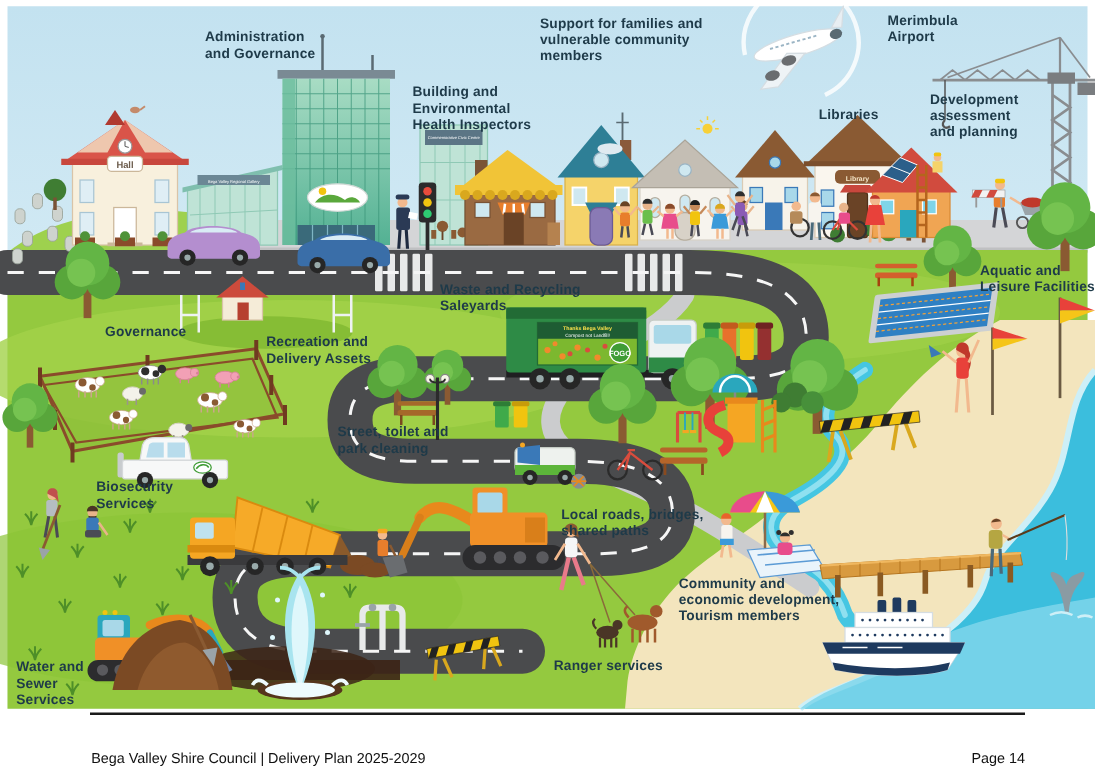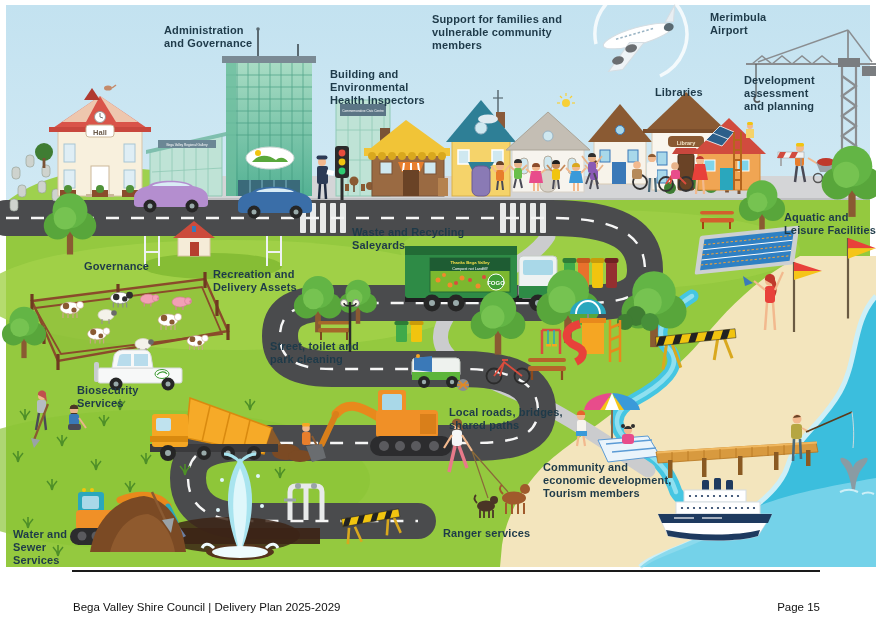--- a/index.html
+++ b/index.html
@@ -992,15 +992,15 @@
 <div class="lbl" style="left:543px;top:461px">Community and
 economic development,
 Tourism members</div>
 <div class="lbl" style="left:13px;top:528px">Water and
 Sewer
 Services</div>
 <div class="lbl" style="left:443px;top:527px">Ranger services</div>
 
 <div class="footer-rule"></div>
 <div class="footer-text footer-left">Bega Valley Shire Council | Delivery Plan 2025-2029</div>
-<div class="footer-text footer-right">Page 15</div>
+<div class="footer-text footer-right">Page 14</div>
 
 </div>
 
 </body></html>

